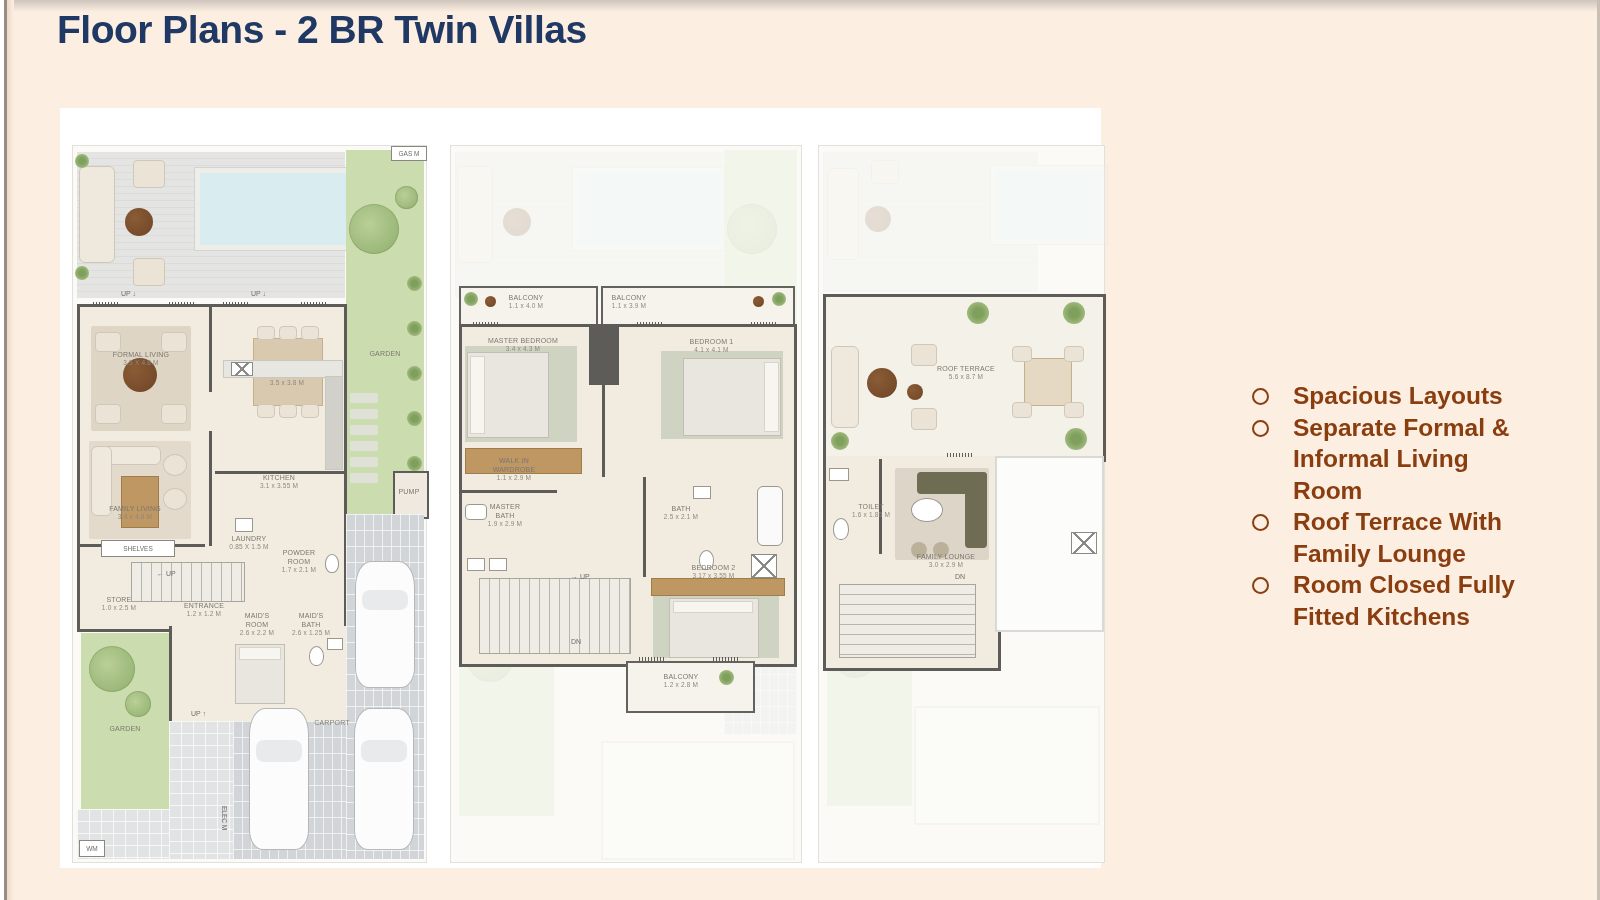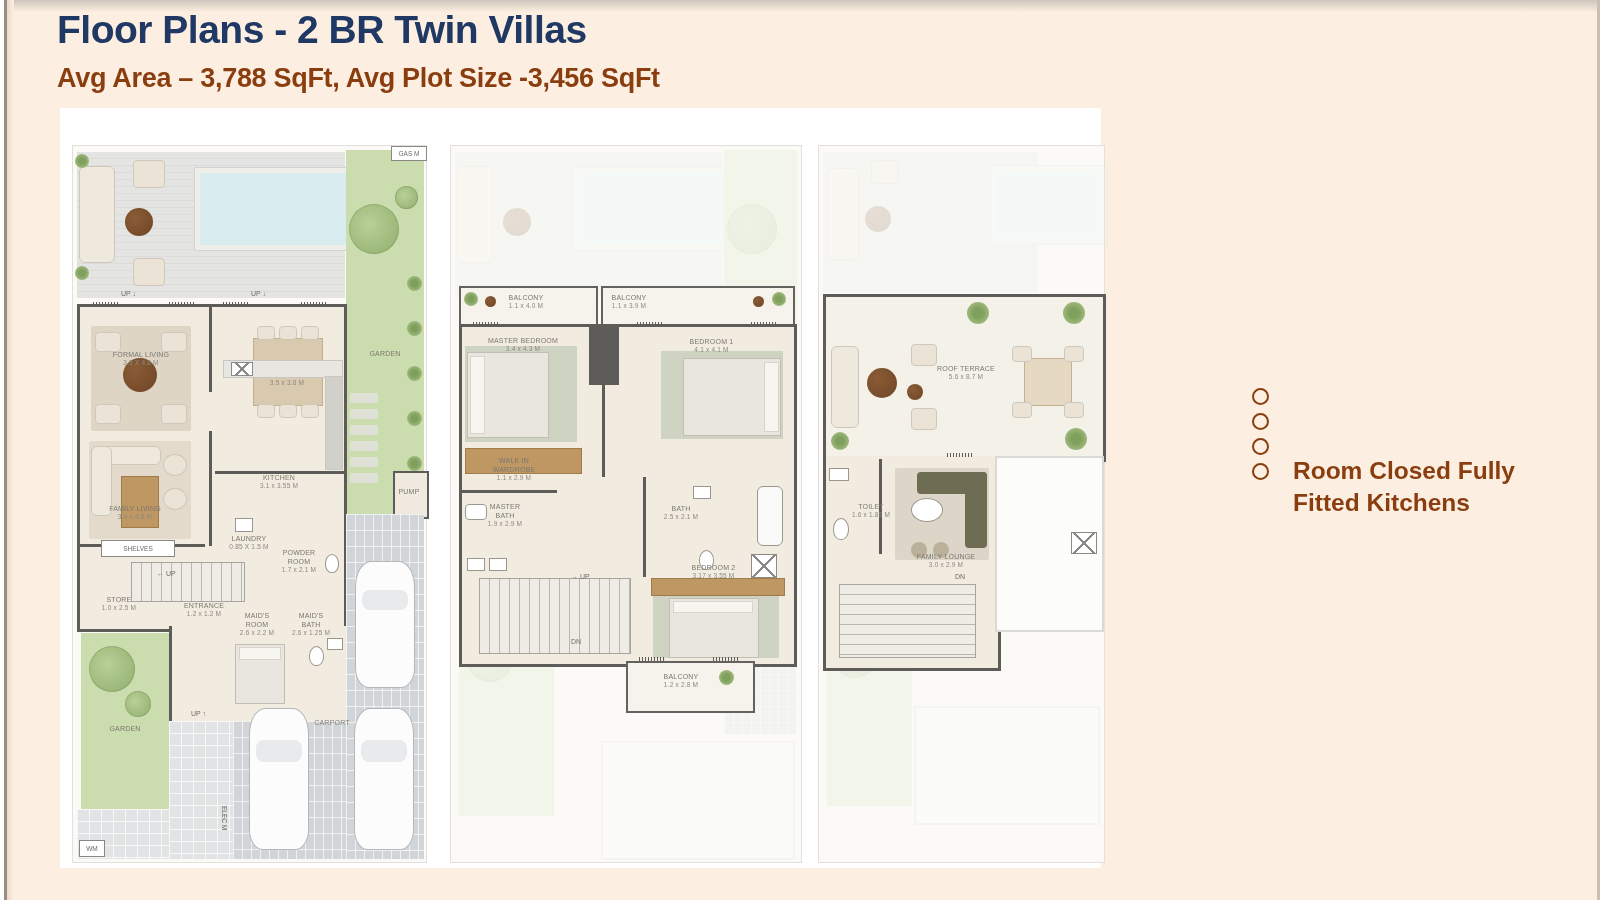--- a/index.html
+++ b/index.html
@@ -66,21 +66,20 @@
 </style>
 </head>
 <body>
 
 <div id="slide">
   <div class="abs edge-top"></div>
   <div class="abs edge-left"></div>
   <div class="abs edge-right"></div>
 
   <div class="abs title">Floor Plans - 2 BR Twin Villas</div>
-  <div class="abs subtitle">Avg Area – 3,788 SqFt, Avg Plot Size -3,456 SqFt</div>
 
   <div class="abs panel">
 
     <div class="plan" style="left:12px;top:37px;width:353px;height:716px;">
       <div class="abs deck" style="left:4px;top:6px;width:268px;height:146px;"></div>
       <div class="abs pool" style="left:122px;top:22px;width:148px;height:72px;"></div>
       <div class="abs garden" style="left:273px;top:4px;width:78px;height:364px;"></div>
       <div class="abs tree" style="left:276px;top:58px;width:50px;height:50px;"></div>
       <div class="abs tree" style="left:322px;top:40px;width:23px;height:23px;"></div>
       <div class="abs plant" style="left:334px;top:130px;width:15px;height:15px;"></div>
@@ -306,25 +305,28 @@
       <span class="dir" style="left:136px;top:427px;">DN</span>
 
       <div class="abs outline-faint" style="left:176px;top:310px;width:105px;height:172px;"></div>
       <div class="abs xbox" style="left:252px;top:386px;width:24px;height:20px;"></div>
     </div>
   </div>
 
   <ul class="abs features">
     <li>
         <span class="bullet"></span>
+        <span class="ftext">Spacious Layouts</span>
       </li>
     <li>
         <span class="bullet"></span>
+        <span class="ftext">Separate Formal &amp; Informal Living Room</span>
       </li>
     <li>
         <span class="bullet"></span>
+        <span class="ftext">Roof Terrace With Family Lounge</span>
       </li>
     <li>
         <span class="bullet"></span>
         <span class="ftext">Room Closed Fully Fitted Kitchens</span>
       </li>
   </ul>
 </div>
 
 </body></html>

